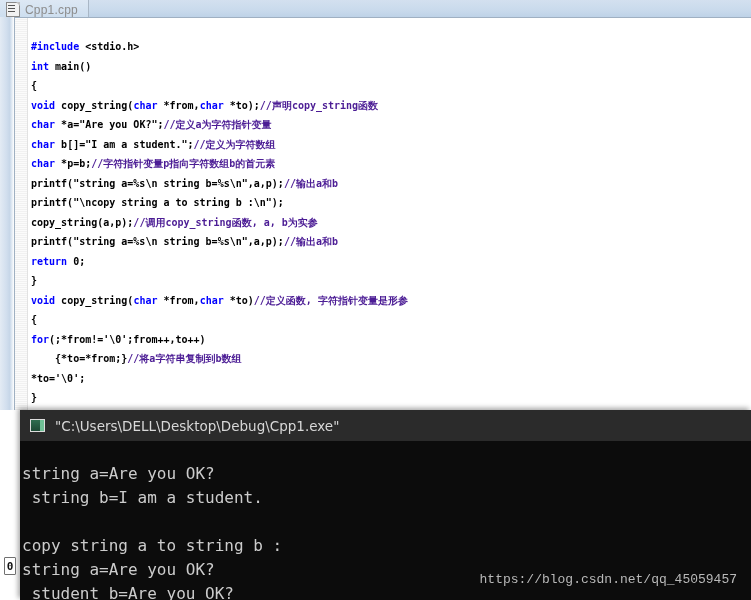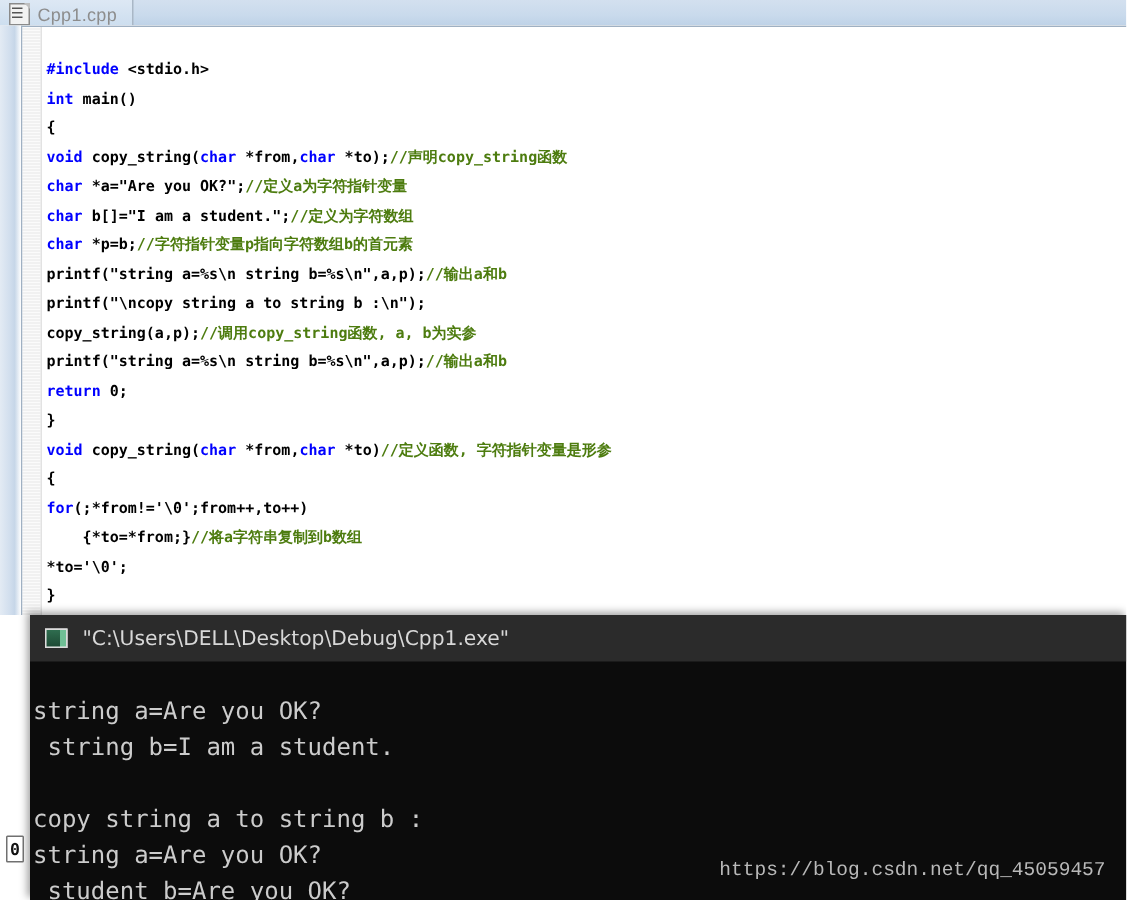--- a/index.html
+++ b/index.html
@@ -103,21 +103,21 @@
     font-family: "DejaVu Sans Mono", "Liberation Mono", monospace;
     font-size: 10px;
     line-height: 19.5px;
     white-space: pre;
     color: #000000;
     font-weight: bold;
   }
   .code .line { height: 19.5px; }
   .kw  { color: #0000ff; }
   .pp  { color: #0000ff; }
-  .cm  { color: #4d7c0f; }
+  .cm  { color: #4c1d95; }
   .pl  { color: #000000; }
 
   
   .fold-mark {
     position: absolute;
     left: 4px; top: 557px;
     width: 10px; height: 16px;
     background: #ffffff;
     border: 1px solid #707070;
     border-radius: 1px;

